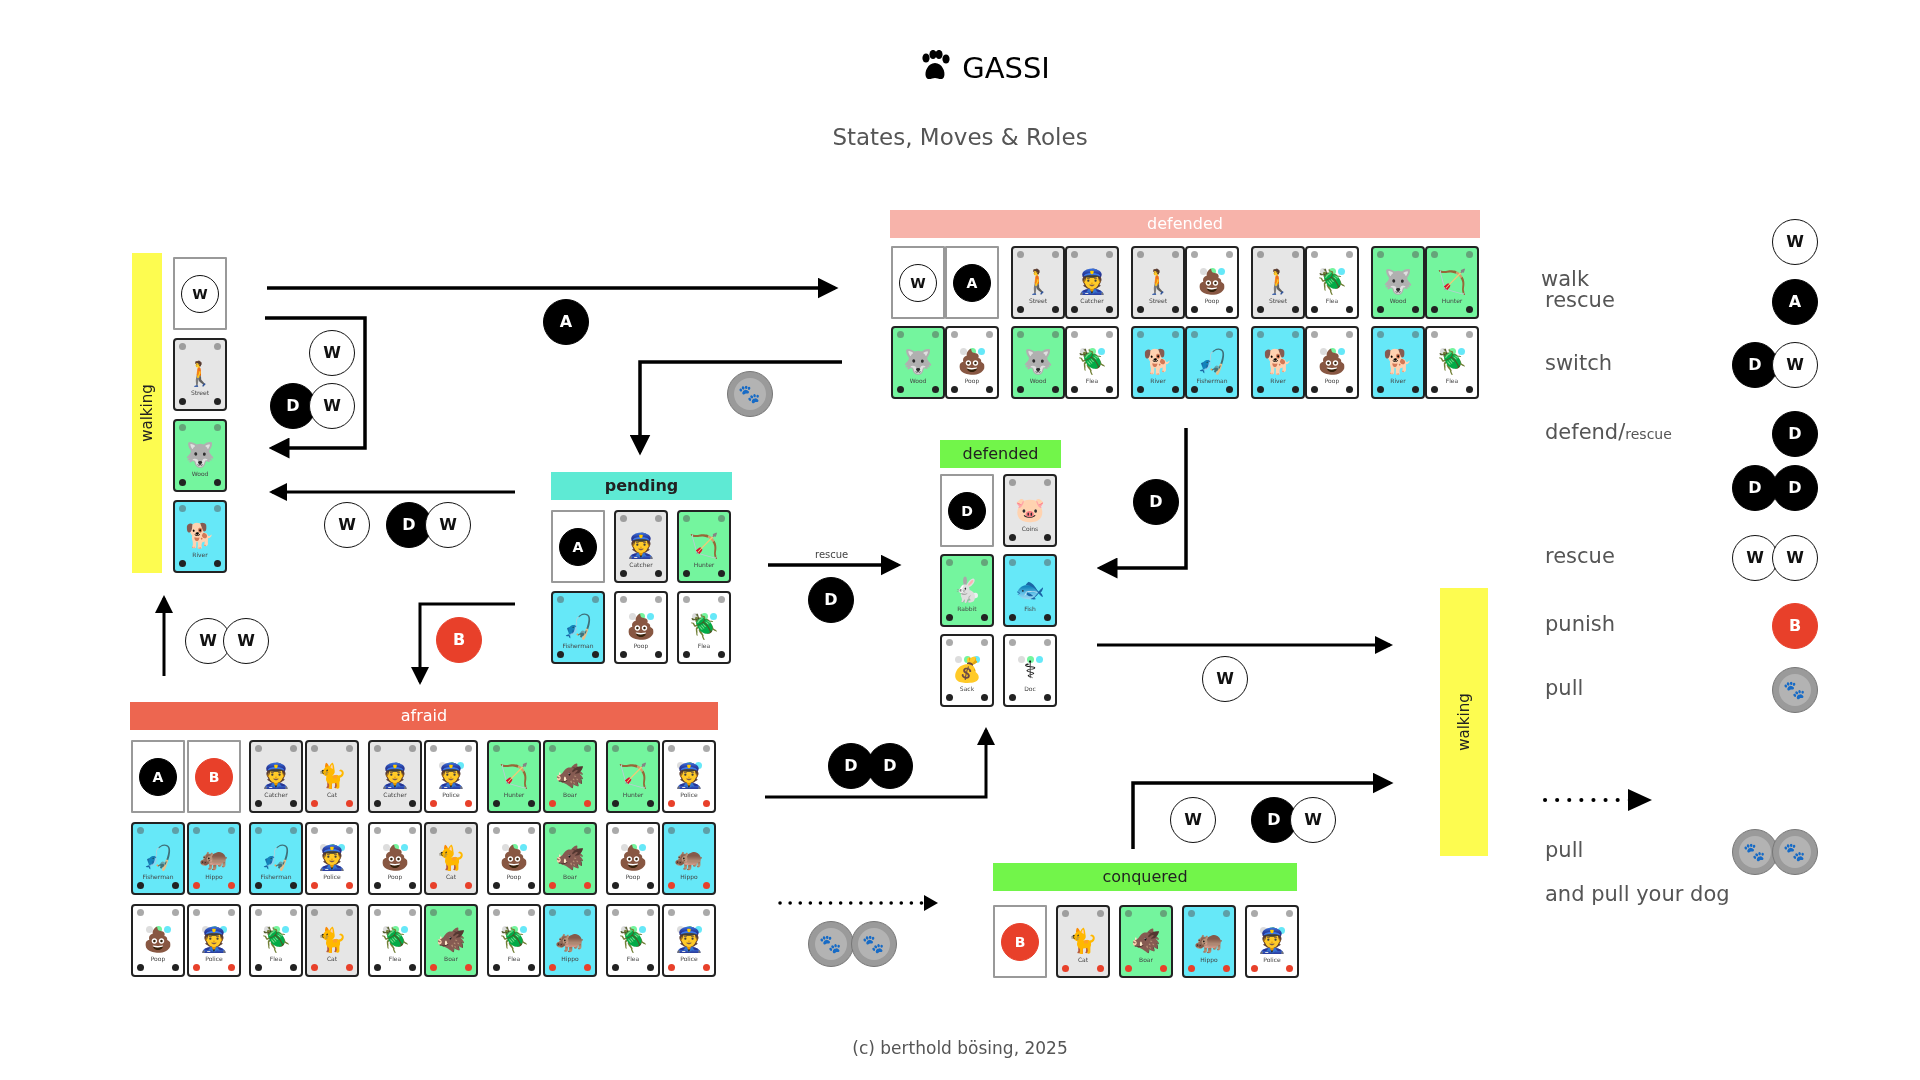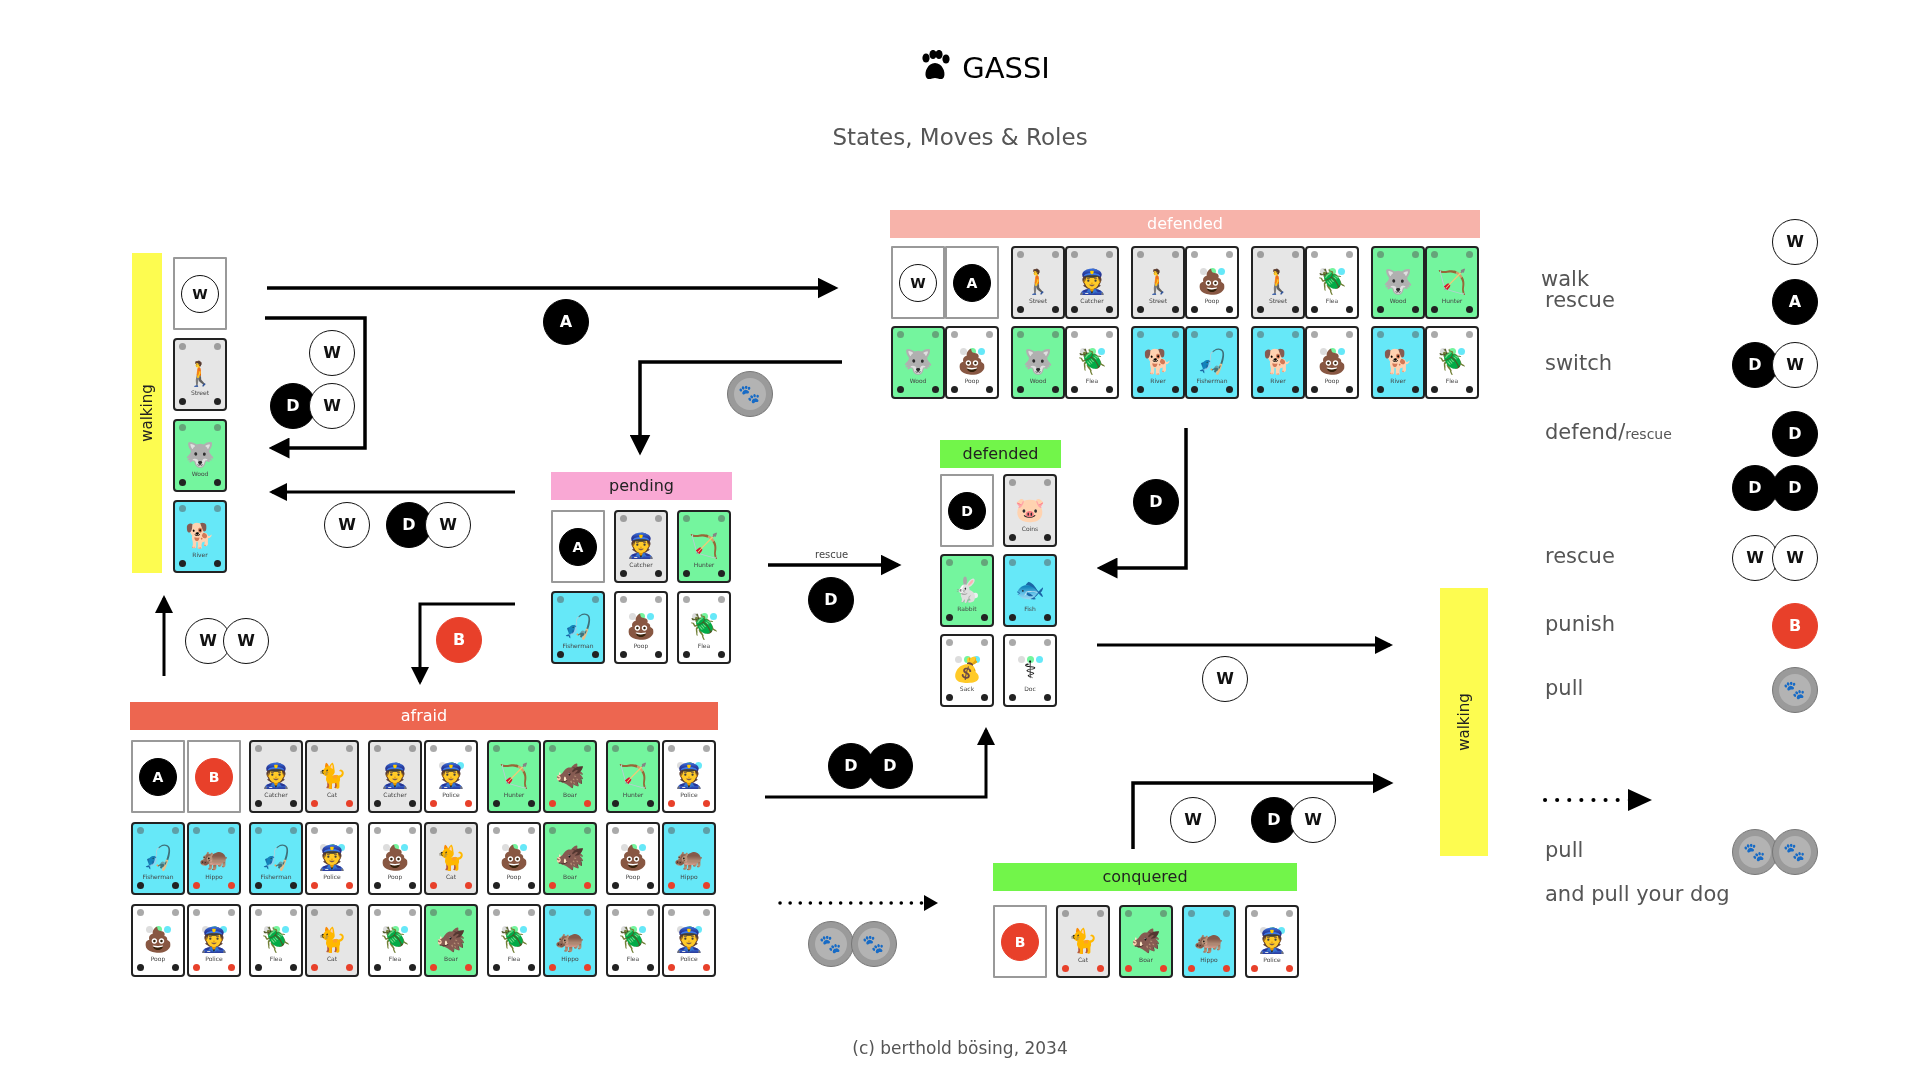--- a/index.html
+++ b/index.html
@@ -6,21 +6,21 @@
   body { width:1920px; height:1080px; position:relative; overflow:hidden;
          font-family:"DejaVu Sans", sans-serif; color:#555; }
   .abs { position:absolute; }
   .title { left:0; width:1920px; top:50px; text-align:center; font-size:29px; color:#000000;padding-left:24px; }
   .title .paw { display:inline-block; vertical-align:middle; margin-right:10px; }
   .subtitle { left:0; width:1920px; top:124px; text-align:center; font-size:23px; color:#555; }
   .footer { left:0; width:1920px; top:1038px; text-align:center; font-size:17px; color:#555; font-family:"DejaVu Sans", sans-serif; }
 
   .state-header { position:absolute; height:28px; line-height:28px; text-align:center; font-size:16px; }
   .hdr-attacked { background:#f7b3aa; color:#fff; }
-  .hdr-pending  { background:#f9a8d4; color:#222; }
+  .hdr-pending  { background:#5eead4; color:#222;font-weight:bold; }
   .hdr-defended { background:#72f54a; color:#222; }
   .hdr-afraid   { background:#ed6650; color:#fff; }
   .hdr-conquered{ background:#72f54a; color:#222; }
 
   .walking-bar { position:absolute; background:#fdfc50; width:30px; }
   .walking-bar span { position:absolute; left:50%; top:50%; transform:translate(-50%,-50%) rotate(-90deg);
     font-size:15px; color:#222; white-space:nowrap; }
 
   .card { position:absolute; width:54px; height:73px; border:2px solid #222; border-radius:4px; box-sizing:border-box; overflow:hidden; }
   .card.move { border:2px solid #999; border-radius:1px; background:#fff; }
@@ -995,13 +995,13 @@
     <div class="legend-label" style="left: 1545px; top: 612px;">punish</div>
     <div class="token b" style="left: 1772px; top: 603px;">B</div>
     <div class="legend-label" style="left: 1545px; top: 676px;">pull</div>
     <div class="token p" style="left: 1772px; top: 667px;"><span>🐾</span></div>
     <div class="legend-label" style="left: 1545px; top: 838px;">pull</div>
     <div class="legend-label" style="left: 1545px; top: 882px;">and pull your dog</div>
     <div class="token p" style="left: 1732px; top: 829px;"><span>🐾</span></div>
     <div class="token p" style="left: 1772px; top: 829px;"><span>🐾</span></div>
   </div>
 
-<div class="abs footer">(c) berthold bösing, 2034</div>
+<div class="abs footer">(c) berthold bösing, 2025</div>
 
 </body></html>

